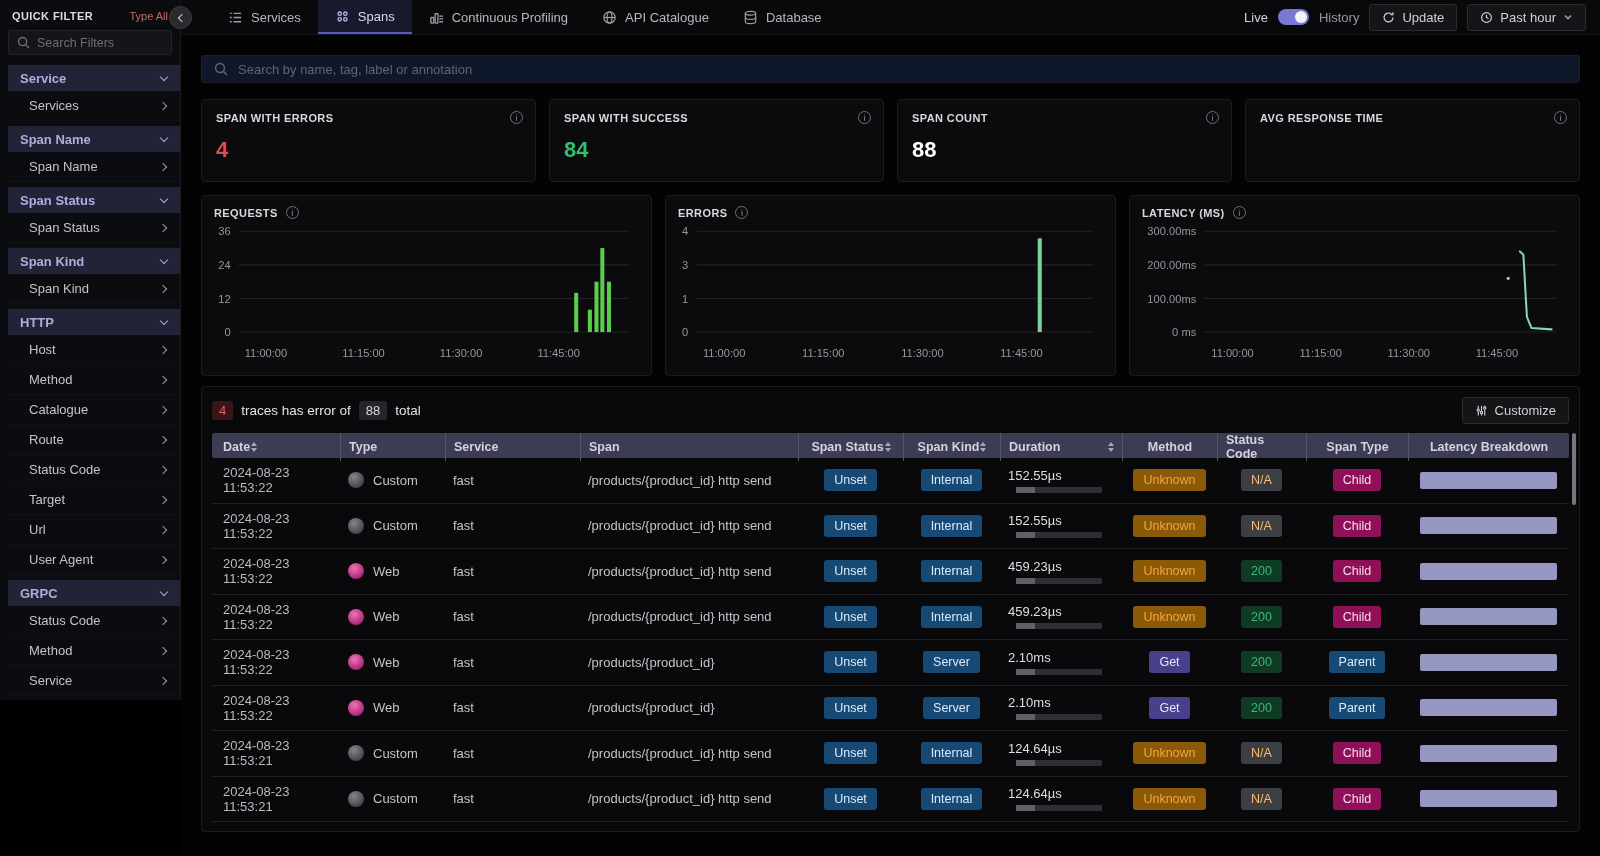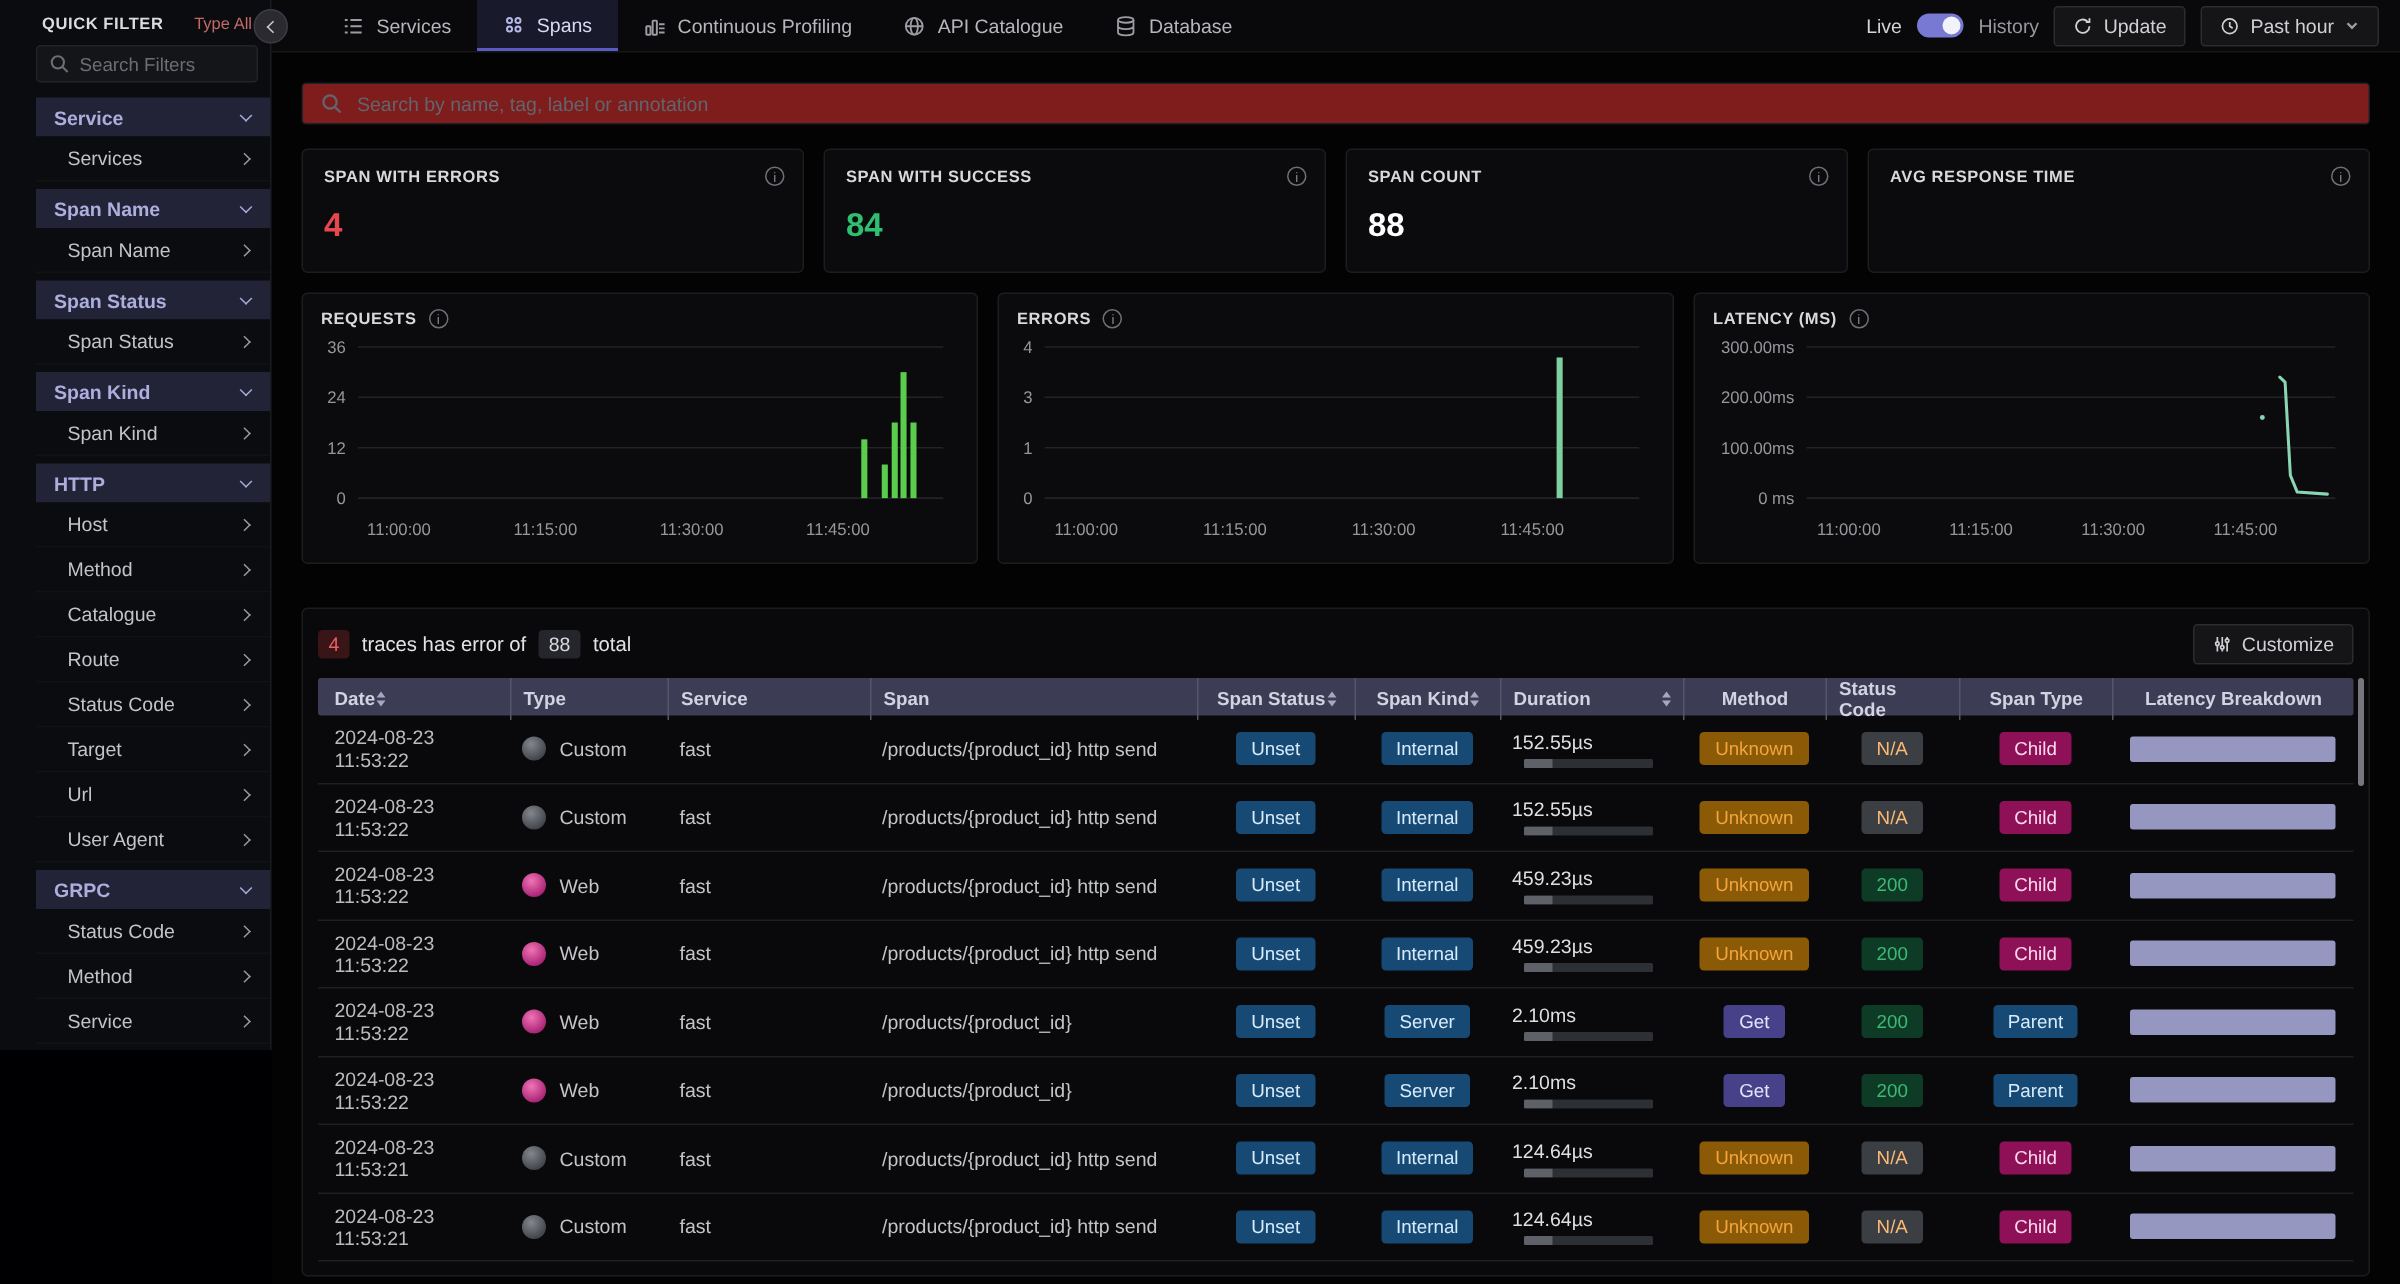--- a/index.html
+++ b/index.html
@@ -3,21 +3,21 @@
 <meta charset="utf-8">
 <style>
   * { box-sizing: border-box; margin: 0; padding: 0; }
   html,body { width:1600px; height:856px; }
   body {
     background:#000002; color:#e8e8ea; overflow:hidden; position:relative;
     font-family:"Liberation Sans", sans-serif;
   }
   
   .sidebar { position:absolute; left:0; top:0; width:181px; height:700px;
-    background:#0b0c0f; border-right:1px solid #1b1b1f; z-index:3; overflow:hidden;padding-left:16px; }
+    background:#0b0c0f; border-right:1px solid #1b1b1f; z-index:3; overflow:hidden; }
   .sb-head { display:flex; justify-content:space-between; align-items:center; padding:10px 12px 8px 12px; }
   .sb-title { font-size:11px; font-weight:700; letter-spacing:.4px; color:#dcdce0; }
   .clear-all { font-size:11px; color:#c46a66; cursor:pointer; }
   .sb-search { margin:0 8px 10px 8px; height:25px; background:#141519; border:1px solid #222327;
     border-radius:3px; display:flex; align-items:center; gap:7px; padding:0 8px; }
   .sb-search input { background:transparent; border:none; outline:none; color:#8a8c92;
     font-size:12.5px; width:120px; font-family:"Liberation Sans",sans-serif; }
   .sb-search input::placeholder { color:#6c6e74; }
   .sb-list { padding-left:8px; }
   .sb-item { display:flex; align-items:center; justify-content:space-between; cursor:pointer; }
@@ -44,35 +44,35 @@
   .tab.active svg { stroke:#b6b8e8; }
   .nav-right { margin-left:auto; display:flex; align-items:center; gap:10px; padding-right:14px; }
   .lbl { font-size:13px; color:#d3d4d8; }
   .lbl.dim { color:#97989e; }
   .toggle { width:31px; height:16px; border-radius:9px; background:#7779d2; position:relative; cursor:pointer; }
   .toggle .knob { position:absolute; right:2px; top:2px; width:12px; height:12px; border-radius:50%; background:#f2f2fb; }
   .btn { height:27px; background:#151518; border:1px solid #2b2b30; border-radius:3px; display:flex;
     align-items:center; gap:7px; padding:0 12px; font-size:13px; color:#cfd0d4; cursor:pointer; }
   
   .main { position:absolute; left:181px; top:35px; right:0; bottom:0; background:#030304; padding:20px; }
-  .search-bar { height:28px; background:#7f1d1d; border:1px solid #1e2026; border-radius:3px;
+  .search-bar { height:28px; background:#0f172a; border:1px solid #1e2026; border-radius:3px;
     display:flex; align-items:center; gap:10px; padding:0 12px; margin-bottom:16px; }
   .search-bar input { flex:1; background:transparent; border:none; outline:none; color:#9b9da3;
     font-size:13px; font-family:"Liberation Sans",sans-serif; }
   .search-bar input::placeholder { color:#62656c; }
   .cards { display:grid; grid-template-columns:repeat(4,1fr); gap:13px; margin-bottom:13px; }
   .mcard { background:#0b0b0d; border:1px solid #1d1d21; border-radius:4px; height:83px;
     padding:12px 14px; position:relative; }
   .mcard .t { font-size:11px; font-weight:700; letter-spacing:.4px; color:#d8d8dd; }
   .mcard .v { font-size:22px; font-weight:700; margin-top:13px; }
   .info { width:13px; height:13px; border:1px solid #6f7076; border-radius:50%; color:#8a8b91;
     font-size:9px; display:flex; align-items:center; justify-content:center; flex:0 0 auto; }
   .info::after { content:"i"; }
   .mcard .info { position:absolute; right:12px; top:11px; }
-  .charts { display:grid; grid-template-columns:repeat(3,1fr); gap:13px; margin-bottom:29px; }
+  .charts { display:grid; grid-template-columns:repeat(3,1fr); gap:13px; margin-bottom:10px; }
   .ccard { background:#0b0b0d; border:1px solid #1d1d21; border-radius:4px; height:181px; padding:10px 12px 4px 12px; }
   .ccard .hd { display:flex; align-items:center; gap:8px; margin-bottom:2px; }
   .ccard .t { font-size:11px; font-weight:700; letter-spacing:.4px; color:#d8d8dd; }
   svg.chart { width:100%; height:144px; }
   
   .tsec { background:#09090b; border:1px solid #1c1c20; border-radius:4px; padding:9px 10px;
     position:relative; height:446px; overflow:hidden; }
   .tinfo { display:flex; align-items:center; gap:8px; font-size:13.5px; color:#e2e3e6; margin-bottom:9px; height:28px;}
   .cnt-err { background:#3a1517; color:#eb5d60; padding:2px 7px; border-radius:3px; font-size:13px; }
   .cnt-tot { background:#25262b; color:#d6d9dd; padding:2px 7px; border-radius:3px; font-size:13px; }

